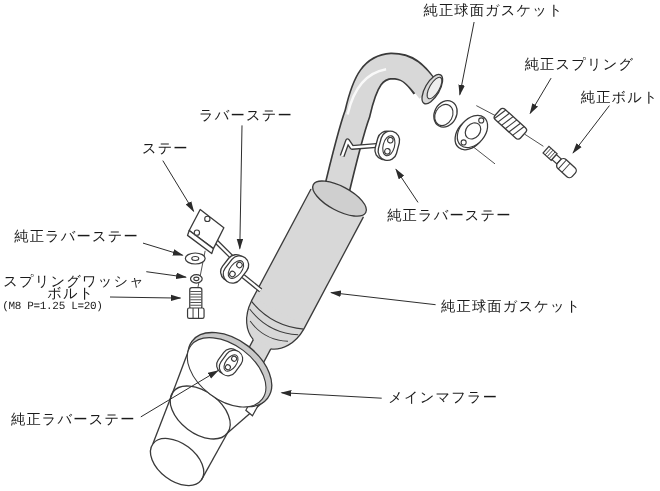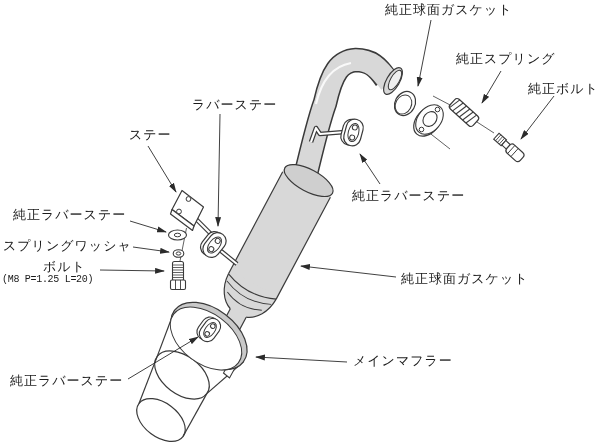--- a/index.html
+++ b/index.html
@@ -172,26 +172,26 @@
     <line x1="133" y1="247" x2="169" y2="252" marker-end="url(#ah)"></line>
     <line x1="100" y1="270" x2="164" y2="271" marker-end="url(#ah)"></line>
     <line x1="380" y1="184" x2="360" y2="154" marker-end="url(#ah)"></line>
     <line x1="396" y1="277" x2="301" y2="266" marker-end="url(#ah)"></line>
     <line x1="347" y1="362" x2="256" y2="357" marker-end="url(#ah)"></line>
     <line x1="128" y1="379" x2="198" y2="337" marker-end="url(#ah)"></line>
   </g>
 </svg>
 
 <div class="lbl" style="left:385px;top:3px">純正球面ガスケット</div>
-<div class="lbl" style="left:456px;top:52px">純正スプリング</div>
+<div class="lbl" style="left:477px;top:52px">純正スプリング</div>
 <div class="lbl" style="left:528px;top:82px">純正ボルト</div>
-<div class="lbl" style="left:192px;top:98px">ラバーステー</div>
+<div class="lbl" style="left:181px;top:98px">ラバーステー</div>
 <div class="lbl" style="left:129px;top:128px">ステー</div>
 <div class="lbl" style="left:13px;top:208px">純正ラバーステー</div>
-<div class="lbl" style="left:3px;top:239px">スプリングワッシャ</div>
+<div class="lbl" style="left:3px;top:249px">スプリングワッシャ</div>
 <div class="lbl" style="left:43px;top:260px">ボルト</div>
 <div class="lbl mono" style="left:2px;top:274px">(M8 P=1.25 L=20)</div>
 <div class="lbl" style="left:352px;top:189px">純正ラバーステー</div>
 <div class="lbl" style="left:401px;top:272px">純正球面ガスケット</div>
 <div class="lbl" style="left:353px;top:354px">メインマフラー</div>
 <div class="lbl" style="left:10px;top:374px">純正ラバーステー</div>
 
 </div>
 
 </body></html>

